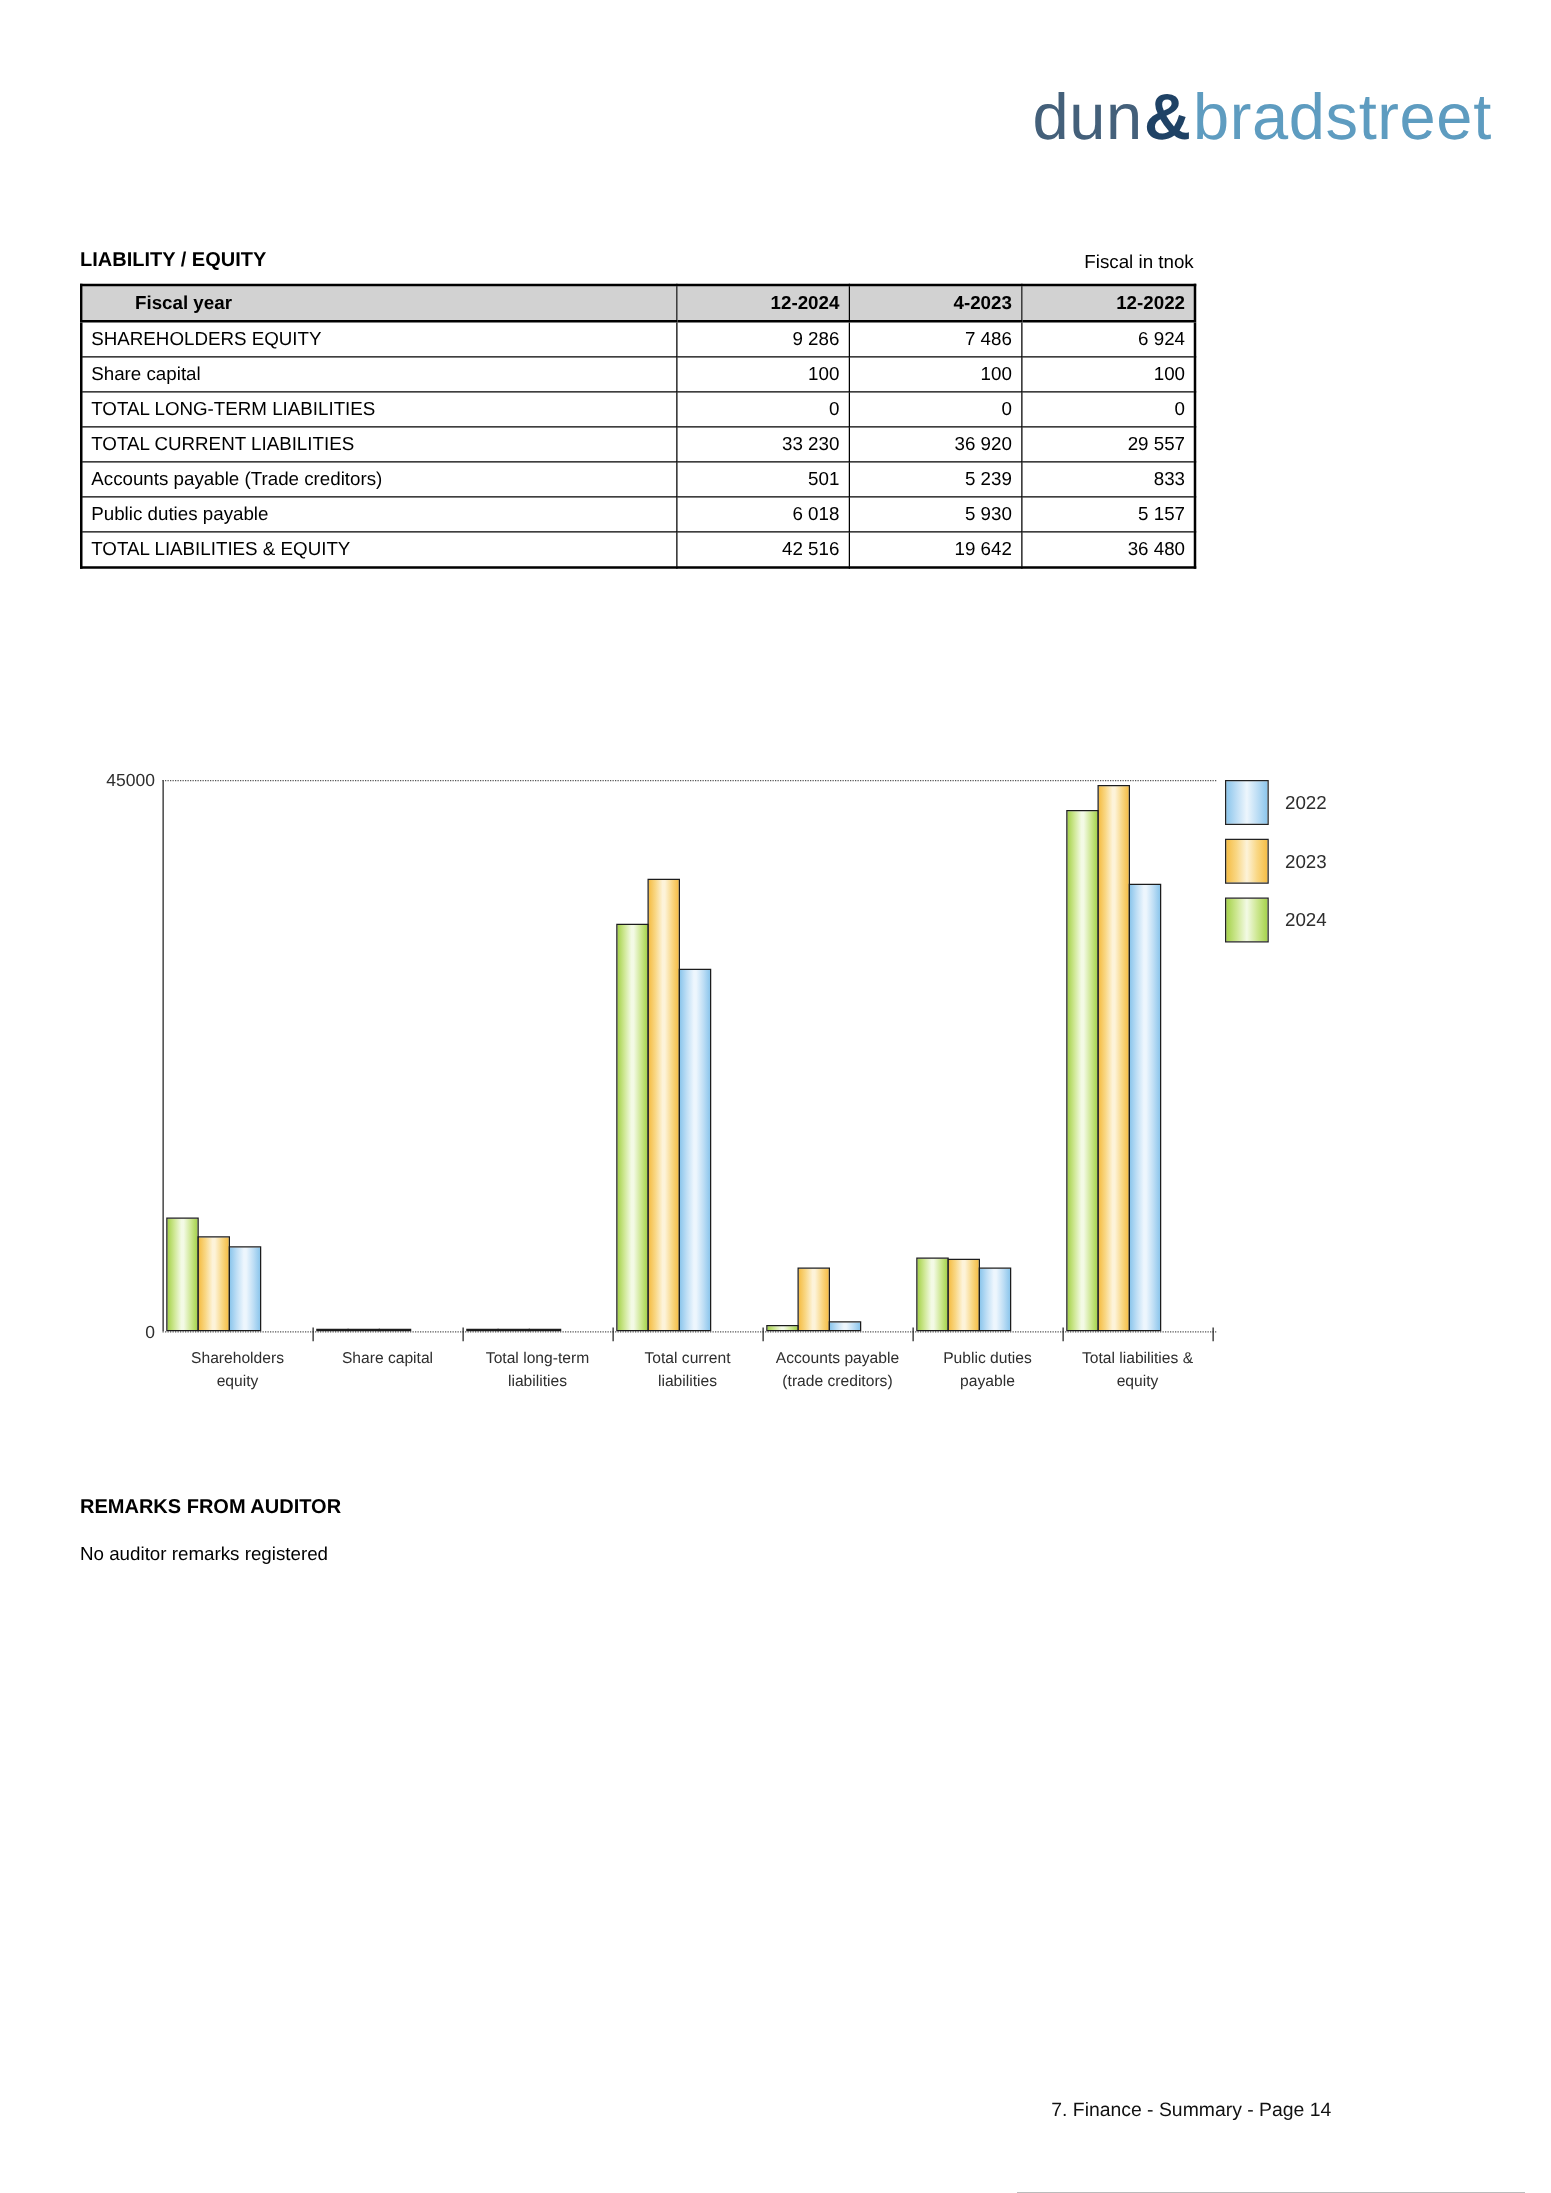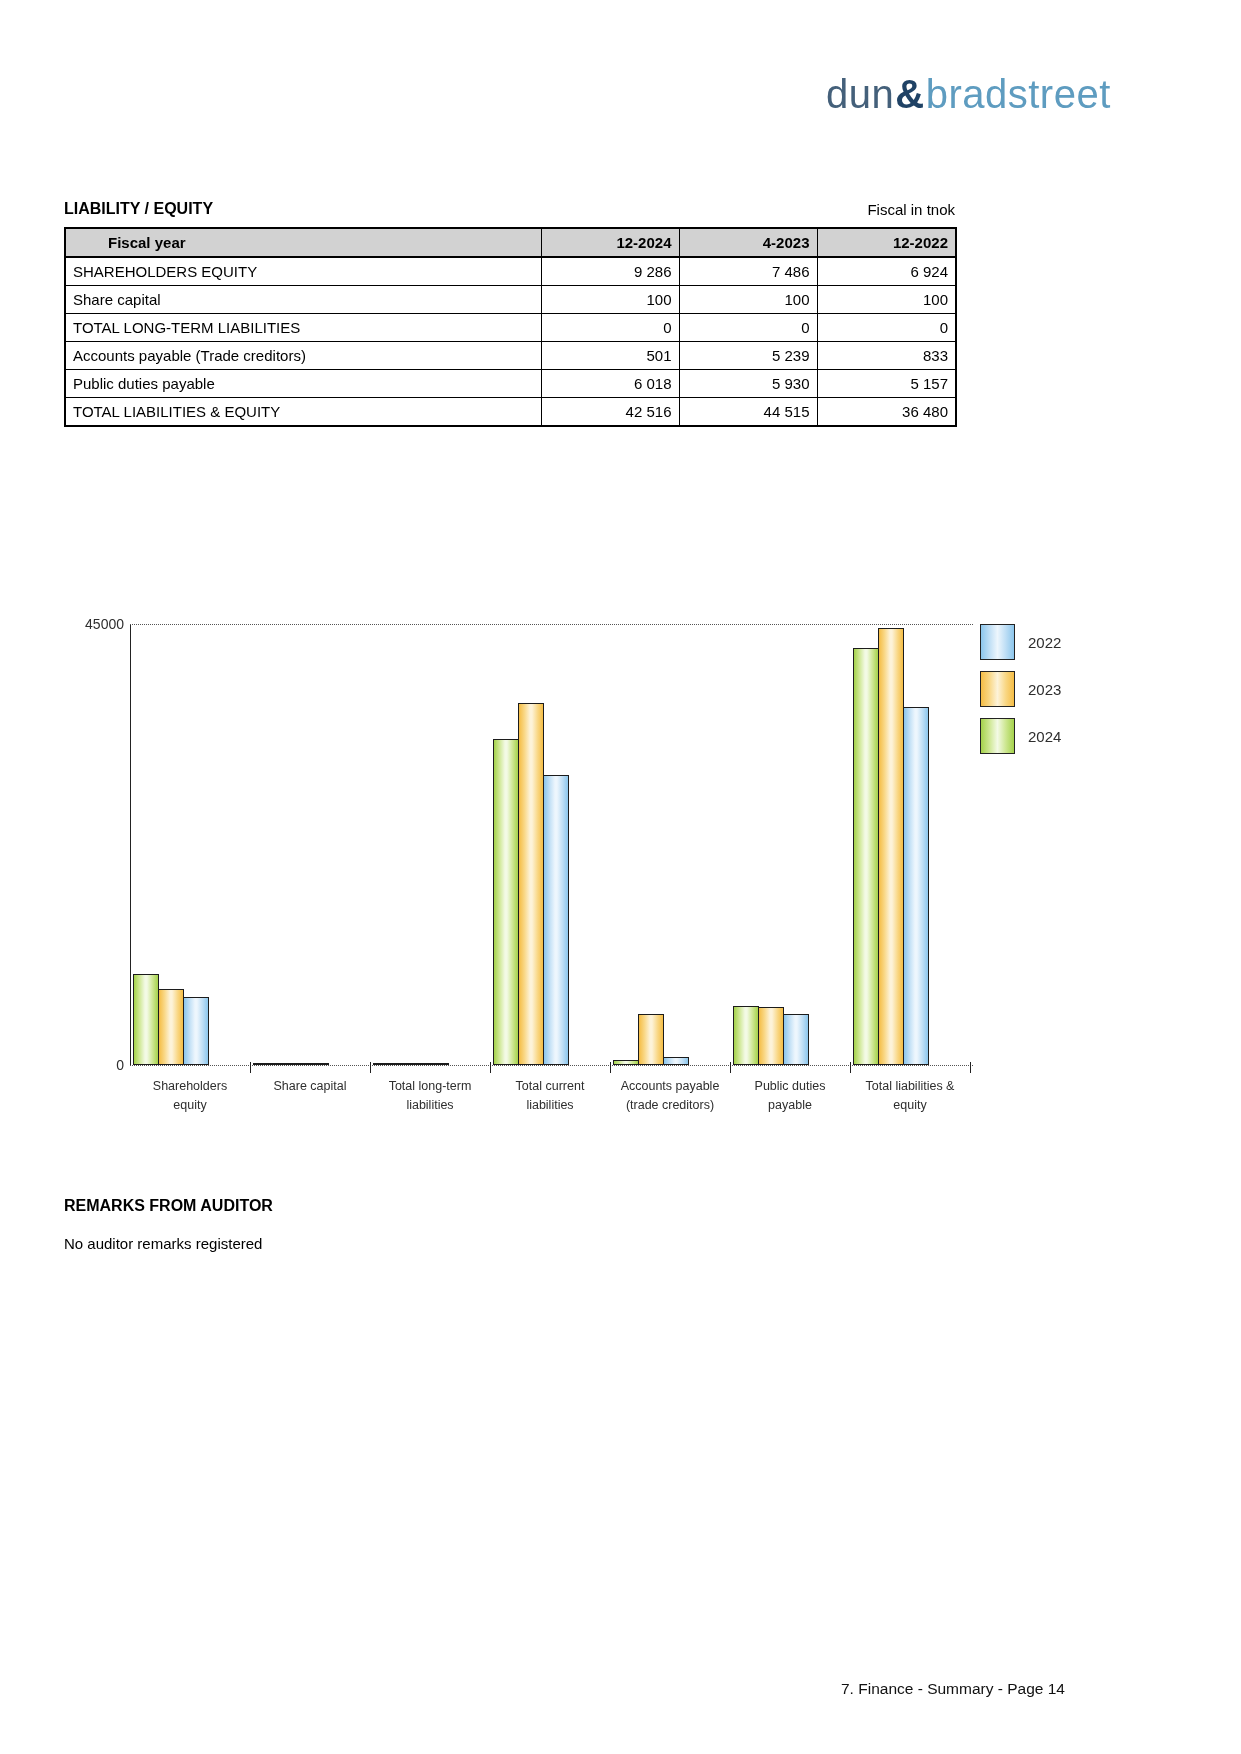--- a/index.html
+++ b/index.html
@@ -2,21 +2,21 @@
 <html><head>
 <meta charset="utf-8">
 <style>
   html,body{margin:0;padding:0;background:#888;}
   #page{
     position:relative;width:1241px;height:1754px;background:#ffffff;
     margin:0 auto;font-family:"Liberation Sans", sans-serif;color:#000;
     overflow:hidden;
   }
   
-  .logo{position:absolute;top:72px;left:826px;width:260px;font-size:40px;
+  .logo{position:absolute;top:72px;left:826px;width:260px;font-size:52px;
     letter-spacing:0.5px;white-space:nowrap;line-height:44px;}
   .logo-dun{color:#44607a;}
   .logo-amp{color:#1f4265;font-weight:600;margin:0 1px;}
   .logo-brad{color:#5e9cc0;}
   
   .section-head{position:absolute;left:64px;top:200px;width:891px;height:22px;}
   .sec-title{position:absolute;left:0;top:0;font-size:16px;font-weight:bold;}
   .sec-note{position:absolute;right:0;top:1px;font-size:15px;}
   
   table.fin{position:absolute;left:64px;top:227px;border-collapse:collapse;
@@ -85,36 +85,42 @@
           <td class="num">100</td>
           <td class="num">100</td>
           <td class="num">100</td>
         </tr>
         <tr class="bold">
           <td>TOTAL LONG-TERM LIABILITIES</td>
           <td class="num">0</td>
           <td class="num">0</td>
           <td class="num">0</td>
         </tr>
+        <tr class="bold">
+          <td>TOTAL CURRENT LIABILITIES</td>
+          <td class="num">33 230</td>
+          <td class="num">36 920</td>
+          <td class="num">29 557</td>
+        </tr>
         <tr>
           <td>Accounts payable (Trade creditors)</td>
           <td class="num">501</td>
           <td class="num">5 239</td>
           <td class="num">833</td>
         </tr>
         <tr>
           <td>Public duties payable</td>
           <td class="num">6 018</td>
           <td class="num">5 930</td>
           <td class="num">5 157</td>
         </tr>
         <tr class="bold">
           <td>TOTAL LIABILITIES &amp; EQUITY</td>
           <td class="num">42 516</td>
-          <td class="num">44 515</td>
+          <td class="num">19 642</td>
           <td class="num">36 480</td>
         </tr>
       </tbody>
   </table>
 
   <div id="chart">
       <div class="ch-line" style="left: 130px; top: 624px; width: 1px; height: 441px;"></div>
       <div class="ch-dotted" style="left: 130px; top: 624px; width: 843px;"></div>
       <div class="ch-dotted" style="left: 130px; top: 1065px; width: 843px;"></div>
       <div class="ch-ylab" style="top: 616px;">45000</div>

